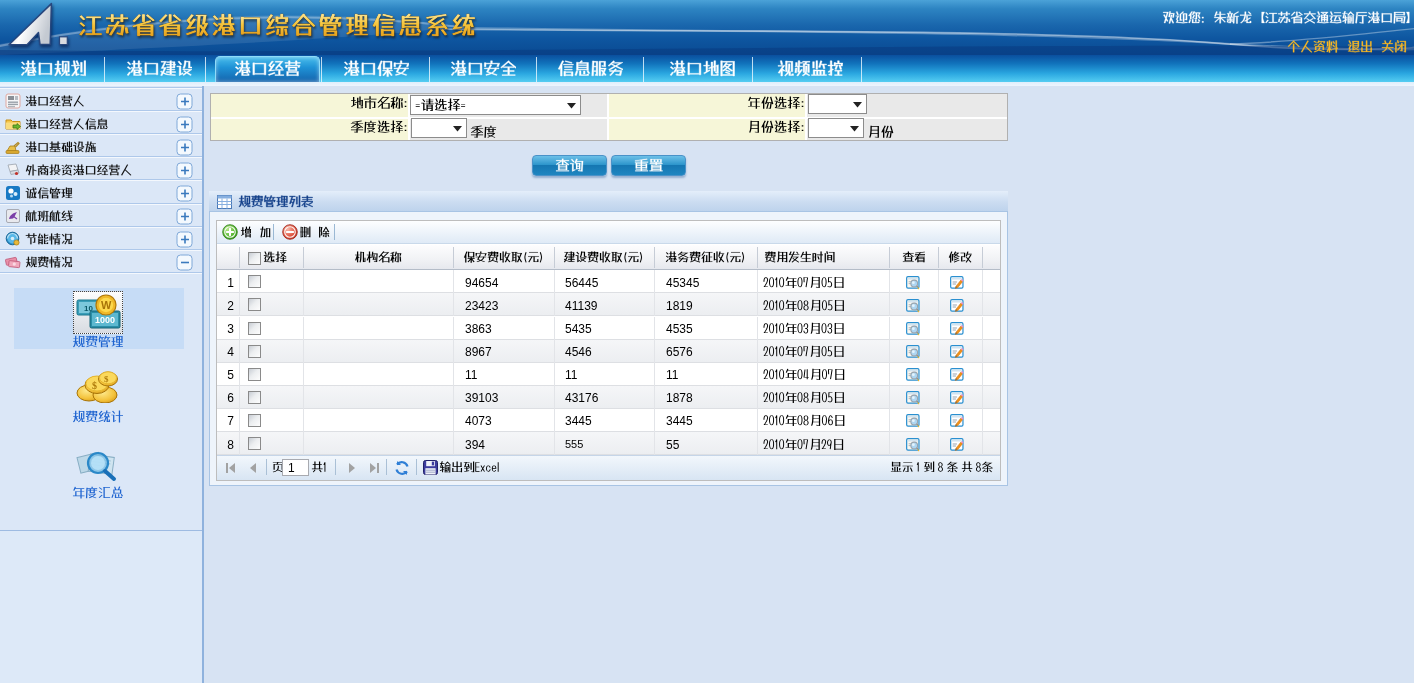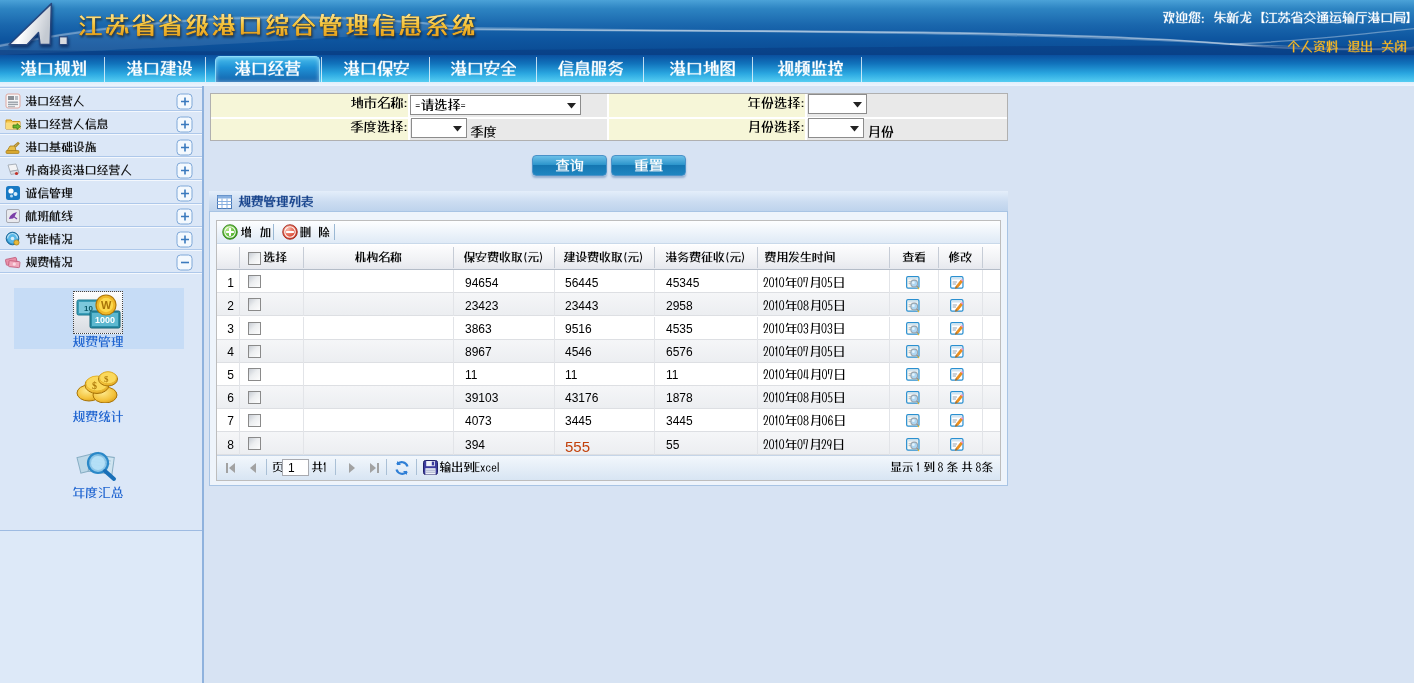--- a/index.html
+++ b/index.html
@@ -957,22 +957,22 @@
 <div class="a" style="left:453.0px;top:293.4px;width:1px;height:23.1px;background:#e2e4e8"></div>
 <div class="a" style="left:553.5px;top:293.4px;width:1px;height:23.1px;background:#e2e4e8"></div>
 <div class="a" style="left:654.0px;top:293.4px;width:1px;height:23.1px;background:#e2e4e8"></div>
 <div class="a" style="left:757.0px;top:293.4px;width:1px;height:23.1px;background:#e2e4e8"></div>
 <div class="a" style="left:889.0px;top:293.4px;width:1px;height:23.1px;background:#e2e4e8"></div>
 <div class="a" style="left:938.0px;top:293.4px;width:1px;height:23.1px;background:#e2e4e8"></div>
 <div class="a" style="left:982.0px;top:293.4px;width:1px;height:23.1px;background:#e2e4e8"></div>
 <div class="a" style="left:216px;top:298.9px;width:18px;text-align:right;font-size:12px;color:#000">2</div>
 <div class="a" style="left:248px;top:298.40000000000003px;width:13px;height:13px;border:1.5px solid #8a8a8a;background:linear-gradient(135deg,#c8cdd4 0%,#eceef0 45%,#fdfdfd 100%)"></div>
 <div class="a" style="left:465px;top:298.9px;font-size:12px;color:#000">23423</div>
-<div class="a" style="left:565px;top:298.9px;font-size:12px;color:#000">23443</div>
-<div class="a" style="left:666px;top:298.9px;font-size:12px;color:#000">2958</div>
+<div class="a" style="left:565px;top:298.9px;font-size:12px;color:#000">41139</div>
+<div class="a" style="left:666px;top:298.9px;font-size:12px;color:#000">1819</div>
 <div class="a" style="left:763px;top:298.9px">
     <svg class="t" style="width:82.3px;height:13.8px;" viewBox="0 0 82.3 13.8">
       <g fill="#000" transform="matrix(0.013000 0 0 -0.013000 0 11.18)">
         <use href="#g32" transform="translate(0 0) scale(0.78 1)"></use>
         <use href="#g30" transform="translate(426 0) scale(0.78 1)"></use>
         <use href="#g31" transform="translate(889 0) scale(0.78 1)"></use>
         <use href="#g30" transform="translate(1199 0) scale(0.78 1)"></use>
         <use href="#g5E74" x="1662"></use>
         <use href="#g30" transform="translate(2612 0) scale(0.78 1)"></use>
         <use href="#g38" transform="translate(3076 0) scale(0.78 1)"></use>
@@ -1006,21 +1006,21 @@
 <div class="a" style="left:453.0px;top:316.5px;width:1px;height:23.1px;background:#e2e4e8"></div>
 <div class="a" style="left:553.5px;top:316.5px;width:1px;height:23.1px;background:#e2e4e8"></div>
 <div class="a" style="left:654.0px;top:316.5px;width:1px;height:23.1px;background:#e2e4e8"></div>
 <div class="a" style="left:757.0px;top:316.5px;width:1px;height:23.1px;background:#e2e4e8"></div>
 <div class="a" style="left:889.0px;top:316.5px;width:1px;height:23.1px;background:#e2e4e8"></div>
 <div class="a" style="left:938.0px;top:316.5px;width:1px;height:23.1px;background:#e2e4e8"></div>
 <div class="a" style="left:982.0px;top:316.5px;width:1px;height:23.1px;background:#e2e4e8"></div>
 <div class="a" style="left:216px;top:322.0px;width:18px;text-align:right;font-size:12px;color:#000">3</div>
 <div class="a" style="left:248px;top:321.5px;width:13px;height:13px;border:1.5px solid #8a8a8a;background:linear-gradient(135deg,#c8cdd4 0%,#eceef0 45%,#fdfdfd 100%)"></div>
 <div class="a" style="left:465px;top:322.0px;font-size:12px;color:#000">3863</div>
-<div class="a" style="left:565px;top:322.0px;font-size:12px;color:#000">9516</div>
+<div class="a" style="left:565px;top:322.0px;font-size:12px;color:#000">5435</div>
 <div class="a" style="left:666px;top:322.0px;font-size:12px;color:#000">4535</div>
 <div class="a" style="left:763px;top:322.0px">
     <svg class="t" style="width:82.0px;height:13.8px;" viewBox="0 0 82.0 13.8">
       <g fill="#000" transform="matrix(0.013000 0 0 -0.013000 0 11.18)">
         <use href="#g32" transform="translate(0 0) scale(0.78 1)"></use>
         <use href="#g30" transform="translate(426 0) scale(0.78 1)"></use>
         <use href="#g31" transform="translate(889 0) scale(0.78 1)"></use>
         <use href="#g30" transform="translate(1199 0) scale(0.78 1)"></use>
         <use href="#g5E74" x="1662"></use>
         <use href="#g30" transform="translate(2612 0) scale(0.78 1)"></use>
@@ -1251,21 +1251,21 @@
 <div class="a" style="left:453.0px;top:432.0px;width:1px;height:23.1px;background:#e2e4e8"></div>
 <div class="a" style="left:553.5px;top:432.0px;width:1px;height:23.1px;background:#e2e4e8"></div>
 <div class="a" style="left:654.0px;top:432.0px;width:1px;height:23.1px;background:#e2e4e8"></div>
 <div class="a" style="left:757.0px;top:432.0px;width:1px;height:23.1px;background:#e2e4e8"></div>
 <div class="a" style="left:889.0px;top:432.0px;width:1px;height:23.1px;background:#e2e4e8"></div>
 <div class="a" style="left:938.0px;top:432.0px;width:1px;height:23.1px;background:#e2e4e8"></div>
 <div class="a" style="left:982.0px;top:432.0px;width:1px;height:23.1px;background:#e2e4e8"></div>
 <div class="a" style="left:216px;top:437.5px;width:18px;text-align:right;font-size:12px;color:#000">8</div>
 <div class="a" style="left:248px;top:437.0px;width:13px;height:13px;border:1.5px solid #8a8a8a;background:linear-gradient(135deg,#c8cdd4 0%,#eceef0 45%,#fdfdfd 100%)"></div>
 <div class="a" style="left:465px;top:437.5px;font-size:12px;color:#000">394</div>
-<div class="a" style="left:565px;top:437.5px;font-size:15px;color:#c2410c">555</div>
+<div class="a" style="left:565px;top:437.5px;font-size:11px;color:#000000">555</div>
 <div class="a" style="left:666px;top:437.5px;font-size:12px;color:#000">55</div>
 <div class="a" style="left:763px;top:437.5px">
     <svg class="t" style="width:81.5px;height:13.8px;" viewBox="0 0 81.5 13.8">
       <g fill="#000" transform="matrix(0.013000 0 0 -0.013000 0 11.18)">
         <use href="#g32" transform="translate(0 0) scale(0.78 1)"></use>
         <use href="#g30" transform="translate(426 0) scale(0.78 1)"></use>
         <use href="#g31" transform="translate(889 0) scale(0.78 1)"></use>
         <use href="#g30" transform="translate(1199 0) scale(0.78 1)"></use>
         <use href="#g5E74" x="1662"></use>
         <use href="#g30" transform="translate(2612 0) scale(0.78 1)"></use>

